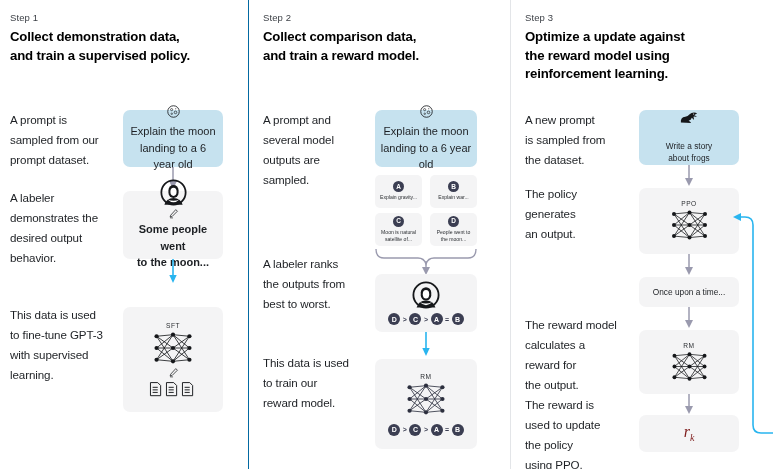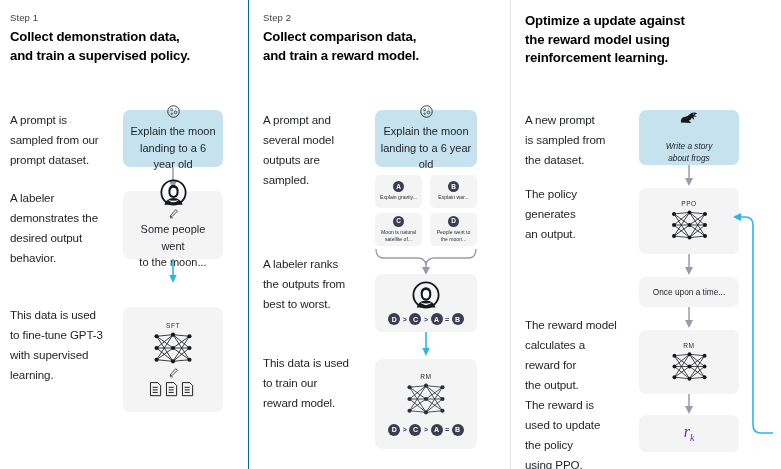--- a/index.html
+++ b/index.html
@@ -61,21 +61,21 @@
     line-height:1;
   }
   .opt-text { font-size:5.1px; line-height:1.45; text-align:center; color:#2a2d31; padding:0 2px; }
 
   
   .rank { position:absolute; display:flex; align-items:center; gap:2.5px; }
   .rank .badge { width:12px;height:12px;font-size:7px; }
   .rank .op { font-size:7px; font-weight:bold; color:#3b3e52; }
 
   .arrow { position:absolute; }
-  .rk { font-family:"Liberation Serif", serif; font-style:italic; font-size:16px; color:#6d28d9; }
+  .rk { font-family:"Liberation Serif", serif; font-style:italic; font-size:16px; color:#7f1d1d; }
   .rk sub { font-size:10px; font-style:italic; }
 
   svg { display:block; overflow:visible; }
 </style>
 </head>
 <body>
 
 <div class="diagram">
 
   <div class="column col1">
@@ -126,21 +126,21 @@
             <path d="M6.5 38 q3-10 13.5-10 t13.5 10 z" fill="#15171a"></path>
             <path d="M11 30 q9 9 18 0 q-9 4.5 -18 0 z" fill="#ffffff"></path>
           </svg>
         </span>
         <span style="margin-top:2px;">
           <svg width="11" height="11" viewBox="0 0 24 24">
             <path d="M17 3.5 l3.5 3.5 L9 18.5 L4.6 19.9 L6 15.5 z" fill="none" stroke="#15171a" stroke-width="1.6"></path>
             <line x1="4.6" y1="21.6" x2="11" y2="21.6" stroke="#15171a" stroke-width="1.4"></line>
           </svg>
         </span>
-        <div class="box-text" style="white-space:pre-line; margin-top:2px;">Some people went
+        <div class="box-text" style="white-space:pre-line; margin-top:2px;font-weight:bold;">Some people went
 to the moon...</div>
       </div>
 
       <div class="arrow" style="left:168px; top:247px;">
         <svg width="10" height="26">
             <line x1="5" y1="0" x2="5" y2="17" stroke="#29b5ef" stroke-width="1.6"></line>
             <polygon points="1.3,16 8.7,16 5,24" fill="#29b5ef"></polygon>
           </svg>
       </div>
 
@@ -340,20 +340,21 @@
           <div class="badge">A</div>
           <div class="op">=</div>
           <div class="badge">B</div>
         </div>
       </div>
     </div>
   </div>
 
   <div class="column col3">
     <div class="col-inner">
+      <div class="step-label">Step 3</div>
       <div class="step-title" style="white-space:pre-line">Optimize a update against
 the reward model using
 reinforcement learning.</div>
 
       <div class="desc" style="left:14px; top:98px; white-space:pre-line">A new prompt
 is sampled from
 the dataset.</div>
       <div class="desc" style="left:14px; top:172px; white-space:pre-line">The policy
 generates
 an output.</div>
@@ -366,21 +367,21 @@
 the policy
 using PPO.</div>
 
       <div class="box blue" style="left:128px; top:98px; width:100px; height:55px;">
         <span>
           <svg width="20" height="14" viewBox="0 0 32 22">
             <path d="M3 18 q-1 -8 7 -9 q4 -0.5 7 -4 q2.5 -3 7 -3 q3 0 5 2 q-3 0.4 -4.5 2.4 q3 0.6 4 3 q-3 -1.4 -5.5 -0.4 q1.6 2.6 0.4 5 q-1 -2.6 -3 -3.6 q-1 3.6 -5 5 q3 1 4 3.6 z" fill="#15171a"></path>
             <circle cx="23.4" cy="4.6" r="0.9" fill="#ffffff"></circle>
           </svg>
         </span>
-        <div class="box-text big" style="white-space:pre-line; margin-top:15px;font-style:italic;">Write a story
+        <div class="box-text big" style="white-space:pre-line; margin-top:15px;">Write a story
 about frogs</div>
       </div>
 
       <div class="arrow" style="left:173px; top:153px;">
         <svg width="10" height="24">
             <line x1="5" y1="0" x2="5" y2="14" stroke="#9a9aae" stroke-width="1.5"></line>
             <polygon points="1,13 9,13 5,21" fill="#9a9aae"></polygon>
           </svg>
       </div>
 

